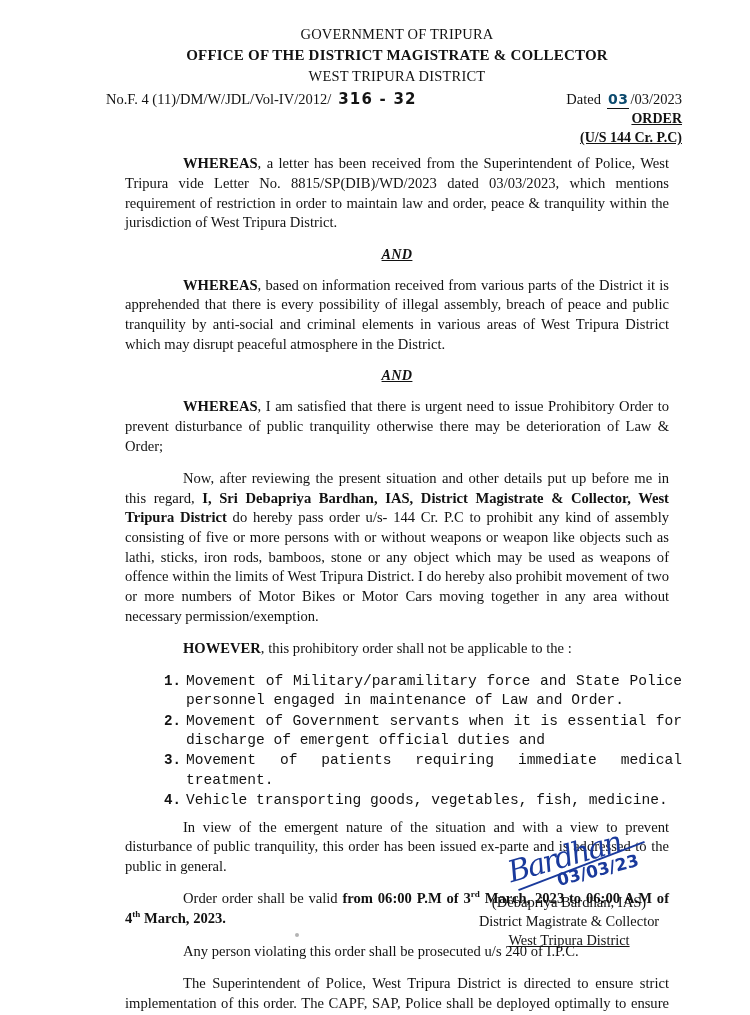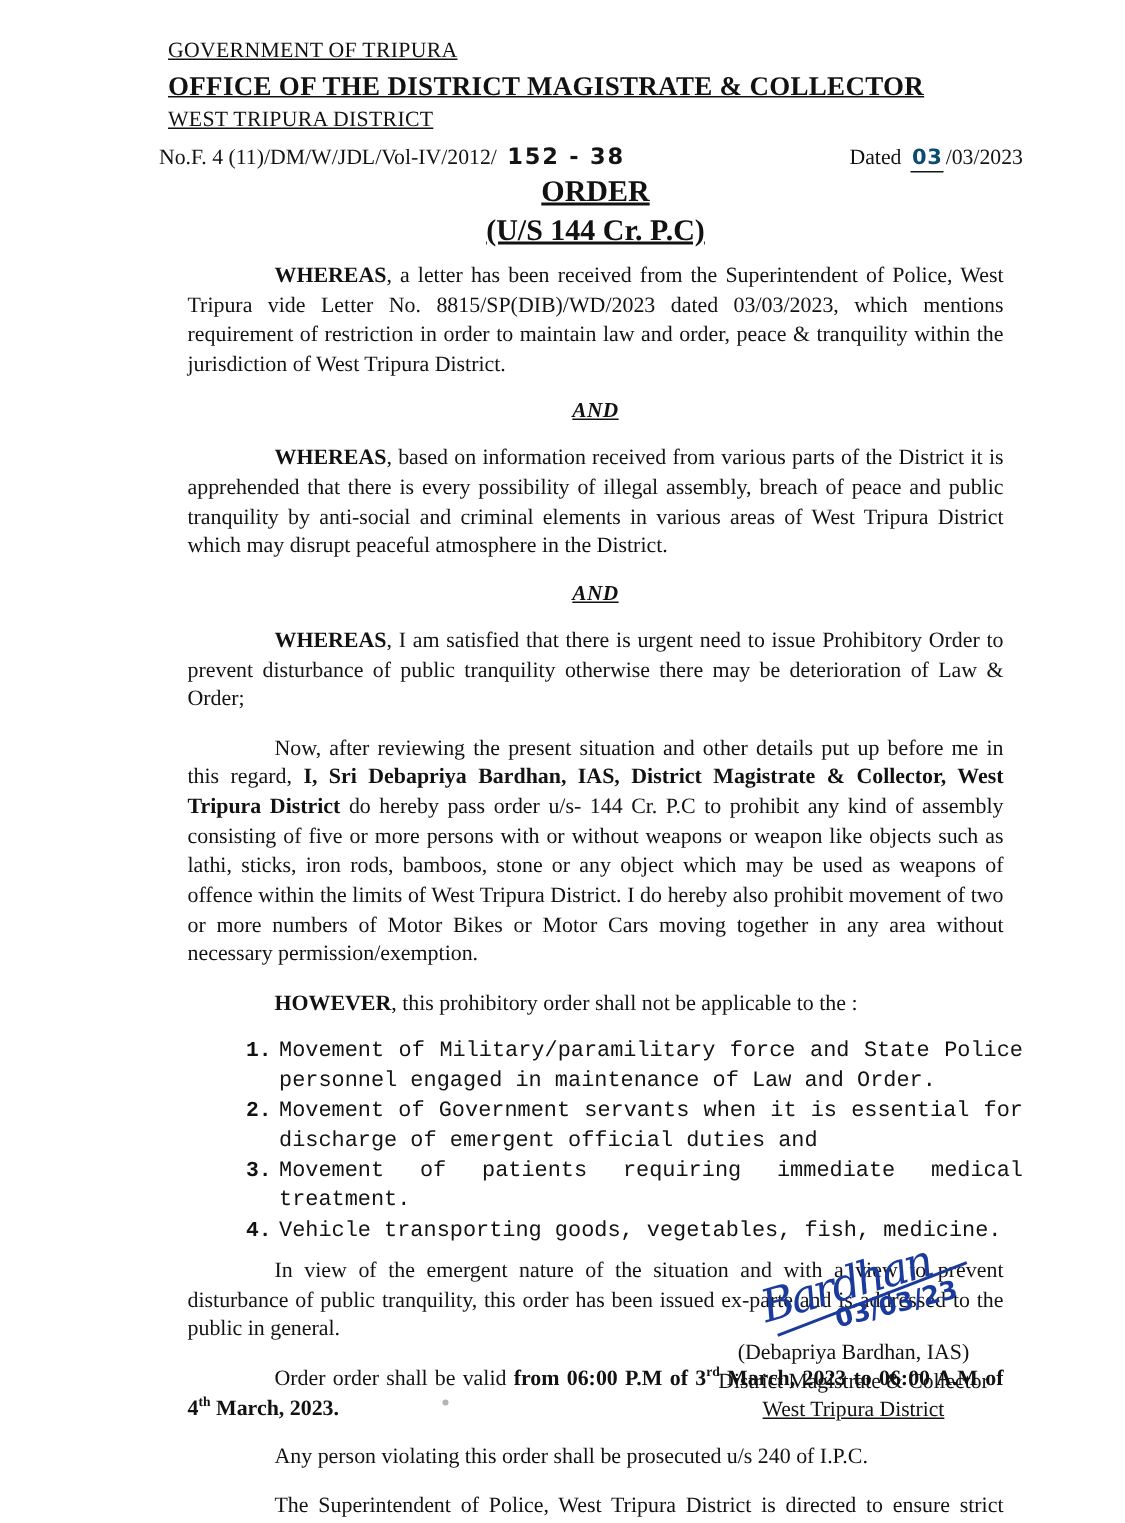--- a/index.html
+++ b/index.html
@@ -19,28 +19,28 @@
   }
   .content {
     position: absolute;
     left: 112px;
     top: 24px;
     width: 570px;
   }
 
   
   .hdr-line {
+    text-align: center;
     font-size: 14.5px;
     line-height: 1.42;
     letter-spacing: .2px;
-    text-decoration: underline;
   }
   .hdr-line.bold {
     font-weight: bold;
-    font-size: 18px;
+    font-size: 15px;
   }
   .refrow {
     display: flex;
     align-items: baseline;
     justify-content: space-between;
     font-size: 14.5px;
     margin-top: 4px;
     margin-left: -6px;
   }
   .ref-left, .ref-right {
@@ -62,23 +62,23 @@
     font-weight: 700;
     letter-spacing: .5px;
     border-bottom: 1.4px solid #141414;
     padding: 0 1px 1px 1px;
     margin: 0 1px;
     color: #0c4a6e;
   }
   .dated-label { margin-right: 5px; }
 
   .order-title {
-    text-align: center;
-    font-weight: bold;
-    font-size: 20px;
+    text-align: right;
+    font-weight: bold;
+    font-size: 14px;
     line-height: 1.28;
     margin-top: 1px;
   }
   .order-title span { text-decoration: underline; }
 
   
   p.body {
     font-size: 14.6px;
     line-height: 1.345;
     text-align: justify;
@@ -200,21 +200,21 @@
 <div class="page">
   <div class="content">
 
     <div class="hdr-line">GOVERNMENT OF TRIPURA</div>
     <div class="hdr-line bold">OFFICE OF THE DISTRICT MAGISTRATE &amp; COLLECTOR</div>
     <div class="hdr-line">WEST TRIPURA DISTRICT</div>
 
     <div class="refrow">
       <div class="ref-left">
         <span>No.F. 4 (11)/DM/W/JDL/Vol-IV/2012/</span>
-        <span class="handwritten">152 - 38</span>
+        <span class="handwritten">316 - 32</span>
       </div>
       <div class="ref-right">
         <span class="dated-label">Dated</span>
         <span class="hw-date">03</span>
         <span>/03/2023</span>
       </div>
     </div>
 
     <div class="order-title">
       <span>ORDER</span>

